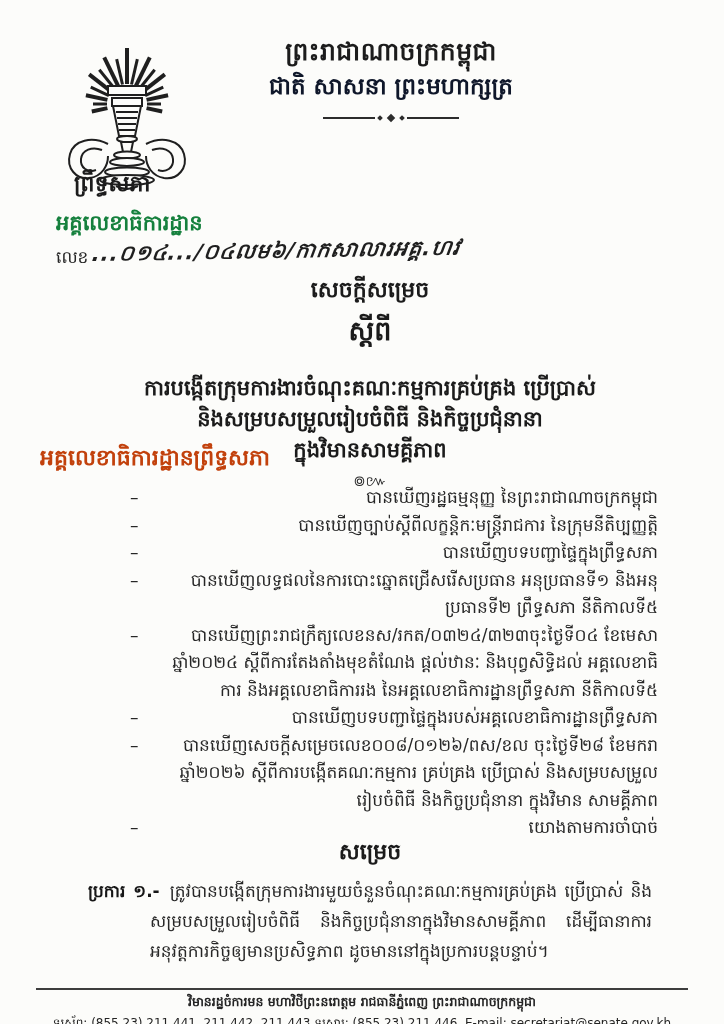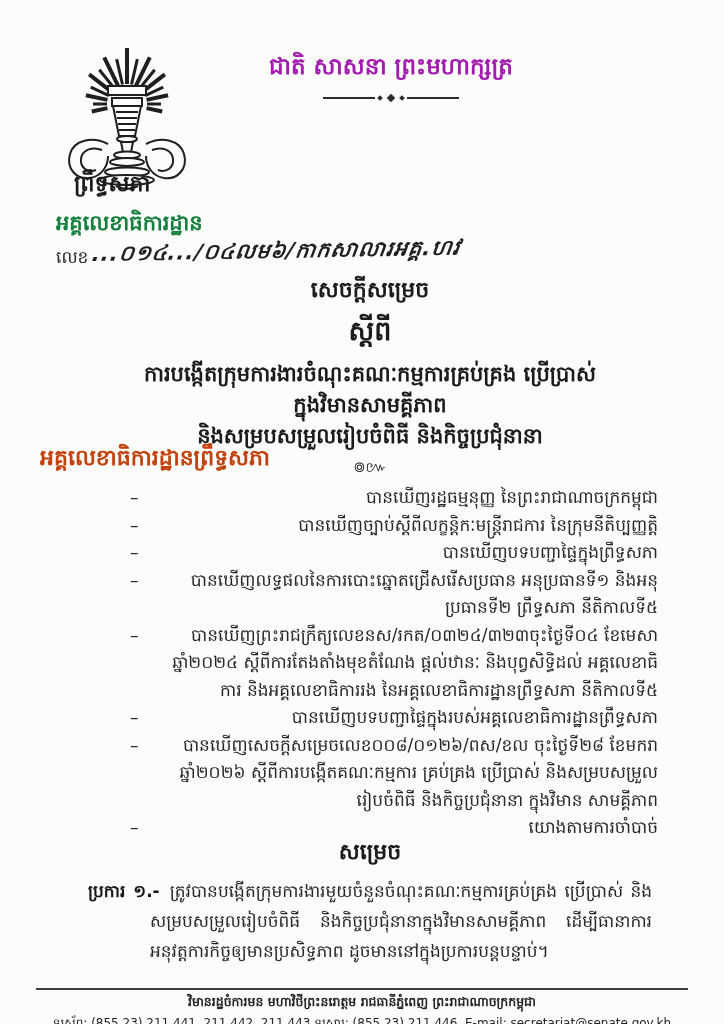--- a/index.html
+++ b/index.html
@@ -7,41 +7,41 @@
     position:relative;width:724px;height:1024px;margin:0 auto;
     background:#fcfcfa;overflow:hidden;
     font-family:"DejaVu Sans","Liberation Sans",sans-serif;
     color:#262626;
   }
   
   .emblem{position:absolute;left:56px;top:40px;width:142px;height:152px;}
   
   .hdr{position:absolute;left:186px;top:36px;width:410px;text-align:center;}
   .hdr .l1{font-size:25px;font-weight:bold;letter-spacing:.5px;color:#1c1c1c;}
-  .hdr .l2{font-size:23px;font-weight:bold;margin-top:16px;color:#a21caf;}
+  .hdr .l2{font-size:23px;font-weight:bold;margin-top:0;color:#0f172a;}
   .orn{display:flex;align-items:center;justify-content:center;margin-top:10px;}
   .orn .bar{width:52px;height:2px;background:#2c2c2c;}
   .orn .dia{width:6px;height:6px;background:#2c2c2c;transform:rotate(45deg);margin:0 3px;}
   .orn .dia.sm{width:4px;height:4px;}
   
   .lh{position:absolute;left:56px;top:170px;}
   .lh .inst{font-size:22px;font-weight:bold;color:#1c1c1c;padding-left:18px;}
   .lh .dept{font-size:21px;font-weight:bold;color:#15803d;margin-top:7px;}
   .refline{margin-top:0;white-space:nowrap;display:flex;align-items:flex-end;}
   .refline .lbl{font-size:17px;}
   .refline .hand{
     font-size:21px;font-style:italic;font-weight:bold;
     transform:skewX(-8deg) rotate(-1deg);transform-origin:left bottom;
     letter-spacing:1px;color:#1f1f1f;margin-left:2px;
   }
   
   .title{position:absolute;left:40px;top:276px;width:660px;text-align:center;color:#1b1b1b;}
   .title .dt{font-size:22px;font-weight:bold;}
   .title .on{font-size:27px;font-weight:bold;margin-top:6px;}
-  .title .subj{font-size:21px;font-weight:bold;line-height:31px;margin-top:6px;}
+  .title .subj{font-size:21px;font-weight:bold;line-height:31px;margin-top:20px;}
   .title .flr{font-size:15px;margin-top:5px;color:#2c2c2c;}
   
   .pre-h{position:absolute;left:40px;top:444px;width:660px;text-align:left;
          font-size:22px;font-weight:bold;color:#c2410c;}
   .plist{position:absolute;left:130px;top:484px;width:528px;list-style:none;margin:0;padding:0;}
   .plist li{display:flex;font-size:17px;line-height:27.5px;color:#262626;}
   .plist .dash{width:16px;flex:0 0 16px;margin-right:14px;}
   .plist .txt{flex:1;text-align:right;}
   
   .dec-h{position:absolute;left:40px;top:838px;width:660px;text-align:center;
@@ -111,20 +111,21 @@
 
       <g fill="none" stroke="#1f1f1f" stroke-width="2">
         <ellipse cx="71" cy="132" rx="22" ry="4.5" fill="#fcfcfa"></ellipse>
         <ellipse cx="71" cy="140" rx="27" ry="5" fill="#fcfcfa"></ellipse>
         <path d="M60 146 Q71 152 82 146"></path>
       </g>
     </svg>
   </div>
 
   <div class="hdr">
+    <div class="l1">ព្រះរាជាណាចក្រកម្ពុជា</div>
     <div class="l2">ជាតិ សាសនា ព្រះមហាក្សត្រ</div>
     <div class="orn">
       <div class="bar"></div>
         <div class="dia sm"></div>
         <div class="dia"></div>
         <div class="dia sm"></div>
         <div class="bar"></div>
     </div>
   </div>
 
@@ -134,22 +135,22 @@
     <div class="refline">
       <span class="lbl">លេខ</span>
       <span class="hand">...០១៤.../០៤លម៦/កាកសាលារអគ្គ.ហវ</span>
     </div>
   </div>
 
   <div class="title">
     <div class="dt">សេចក្តីសម្រេច</div>
     <div class="on">ស្តីពី</div>
     <div class="subj">ការបង្កើតក្រុមការងារចំណុះគណៈកម្មការគ្រប់គ្រង ប្រើប្រាស់</div>
+    <div class="subj" style="margin-top:0;">និងសម្របសម្រួលរៀបចំពិធី និងកិច្ចប្រជុំនានា</div>
     <div class="subj" style="margin-top:0;">ក្នុងវិមានសាមគ្គីភាព</div>
-    <div class="subj" style="margin-top:0;">និងសម្របសម្រួលរៀបចំពិធី និងកិច្ចប្រជុំនានា</div>
     <div class="flr">៙៚</div>
   </div>
 
   <div class="pre-h">អគ្គលេខាធិការដ្ឋានព្រឹទ្ធសភា</div>
 
   <ul class="plist">
     <li>
       <span class="dash">–</span>
       <span class="txt">បានឃើញរដ្ឋធម្មនុញ្ញ នៃព្រះរាជាណាចក្រកម្ពុជា</span>
     </li>

